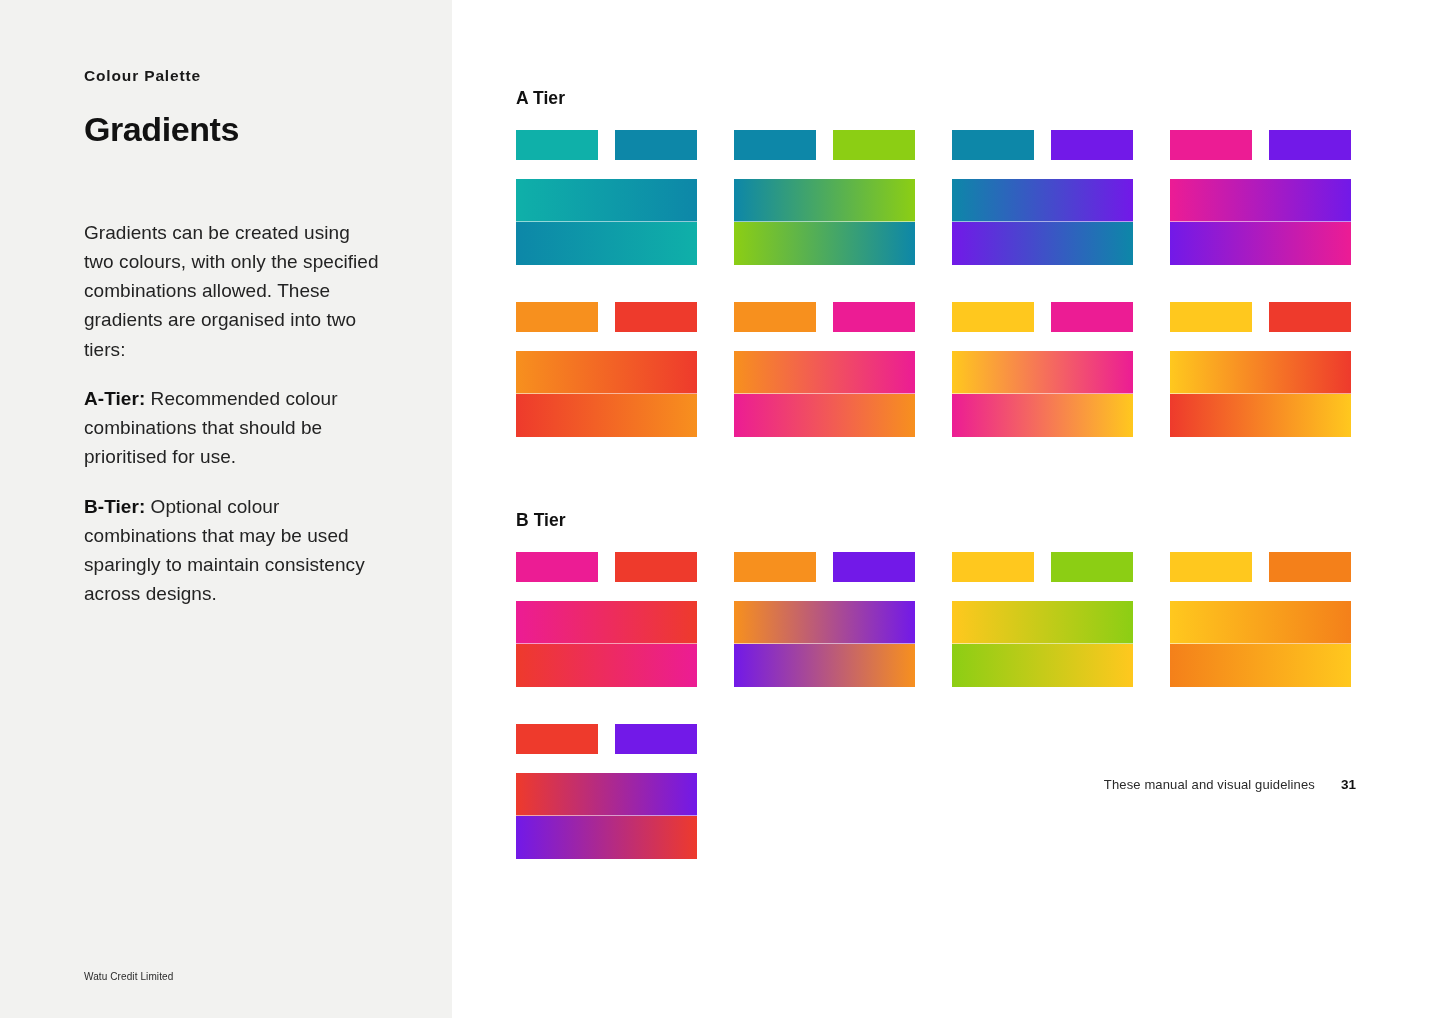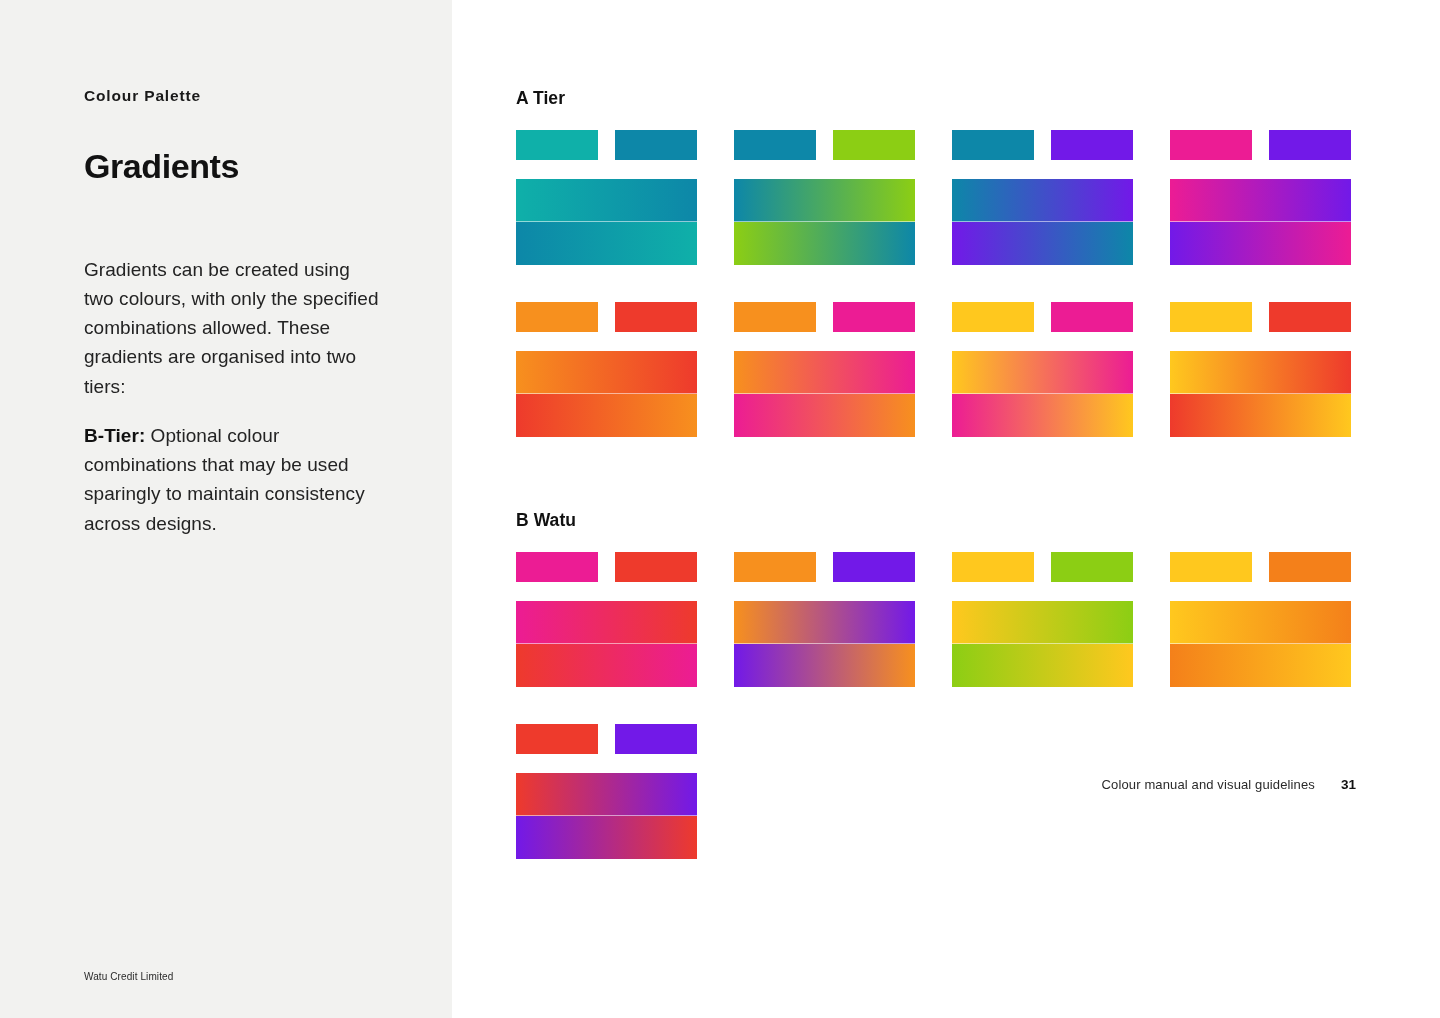--- a/index.html
+++ b/index.html
@@ -29,38 +29,38 @@
     width: 452px;
     height: 1018px;
     background: #f2f2f0;
     position: relative;
     flex: 0 0 452px;
   }
 
   .left-inner {
     position: absolute;
     left: 84px;
-    top: 86px;
+    top: 66px;
     width: 300px;
   }
 
   .eyebrow {
     font-size: 15.5px;
     font-weight: 700;
     letter-spacing: 0.055em;
     color: #1a1a1a;
     line-height: 1.3;
   }
 
   .page-title {
     font-size: 34px;
     font-weight: 700;
     letter-spacing: -0.012em;
     color: #121212;
-    margin-top: 42px;
+    margin-top: 25px;
     line-height: 1.1;
   }
 
   .body-copy {
     margin-top: 69px;
     width: 300px;
   }
 
   .body-copy p {
     font-size: 19px;
@@ -170,20 +170,21 @@
 <body>
 
 <div class="page">
 
   <aside class="left-panel">
     <div class="left-inner">
       <div class="eyebrow">Colour Palette</div>
       <h1 class="page-title">Gradients</h1>
       <div class="body-copy">
           <p><span>Gradients can be created using two colours, with only the specified combinations allowed. These gradients are organised into two tiers:</span></p>
+          <p><span class="lead">A-Tier:</span><span> Recommended colour combinations that should be prioritised for use.</span></p>
           <p><span class="lead">B-Tier:</span><span> Optional colour combinations that may be used sparingly to maintain consistency across designs.</span></p>
         </div>
     </div>
 
     <div class="footer-left">Watu Credit Limited</div>
   </aside>
 
   <main class="right-panel">
 
     <div class="tier-heading tier-a-heading">A Tier</div>
@@ -263,21 +264,21 @@
             <span class="chip" style="background: rgb(255, 200, 30);"></span>
             <span class="chip" style="background: rgb(238, 58, 44);"></span>
           </div>
           <div class="bars">
             <span class="bar bar-top" style="background: linear-gradient(90deg, rgb(255, 200, 30) 0%, rgb(238, 58, 44) 100%);"></span>
             <span class="bar bar-bottom" style="background: linear-gradient(90deg, rgb(238, 58, 44) 0%, rgb(255, 200, 30) 100%);"></span>
           </div>
         </div>
       </div>
 
-    <div class="tier-heading tier-b-heading">B Watu</div>
+    <div class="tier-heading tier-b-heading">B Tier</div>
     <div class="grid grid-b">
         <div class="gradient-group">
           <div class="chips">
             <span class="chip" style="background: rgb(236, 28, 148);"></span>
             <span class="chip" style="background: rgb(238, 58, 44);"></span>
           </div>
           <div class="bars">
             <span class="bar bar-top" style="background: linear-gradient(90deg, rgb(236, 28, 148) 0%, rgb(238, 58, 44) 100%);"></span>
             <span class="bar bar-bottom" style="background: linear-gradient(90deg, rgb(238, 58, 44) 0%, rgb(236, 28, 148) 100%);"></span>
           </div>
@@ -318,19 +319,19 @@
             <span class="chip" style="background: rgb(114, 25, 232);"></span>
           </div>
           <div class="bars">
             <span class="bar bar-top" style="background: linear-gradient(90deg, rgb(238, 58, 44) 0%, rgb(114, 25, 232) 100%);"></span>
             <span class="bar bar-bottom" style="background: linear-gradient(90deg, rgb(114, 25, 232) 0%, rgb(238, 58, 44) 100%);"></span>
           </div>
         </div>
       </div>
 
     <div class="footer-right">
-      <span class="label">Colour manual and visual guidelines</span>
+      <span class="label">These manual and visual guidelines</span>
       <span class="pagenum">31</span>
     </div>
 
   </main>
 
 </div>
 
 </body></html>

